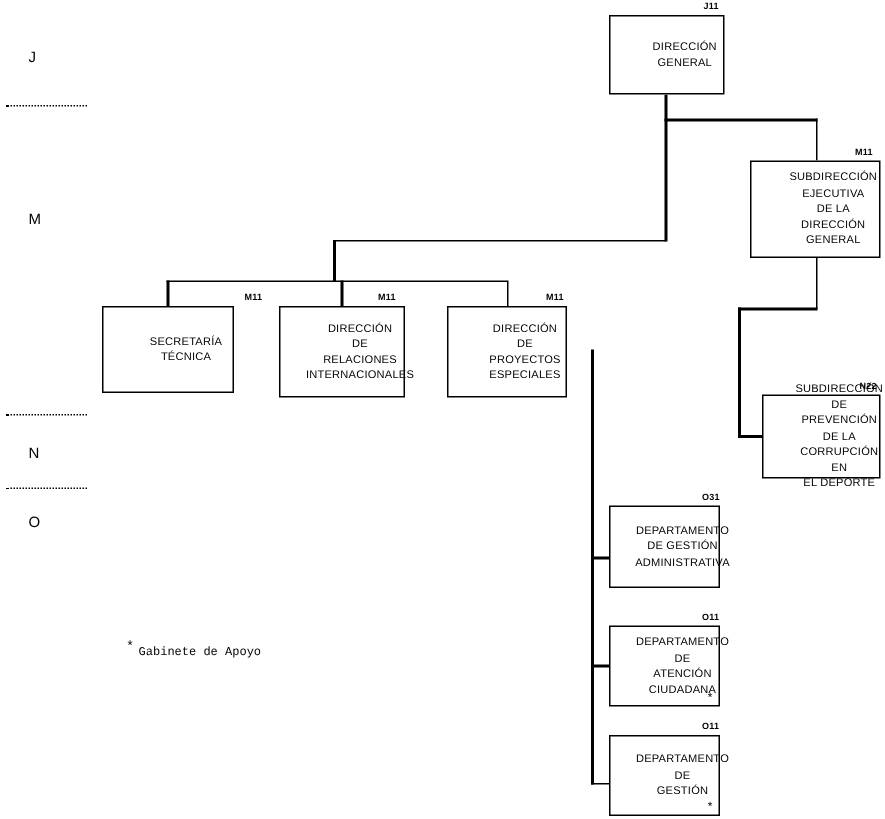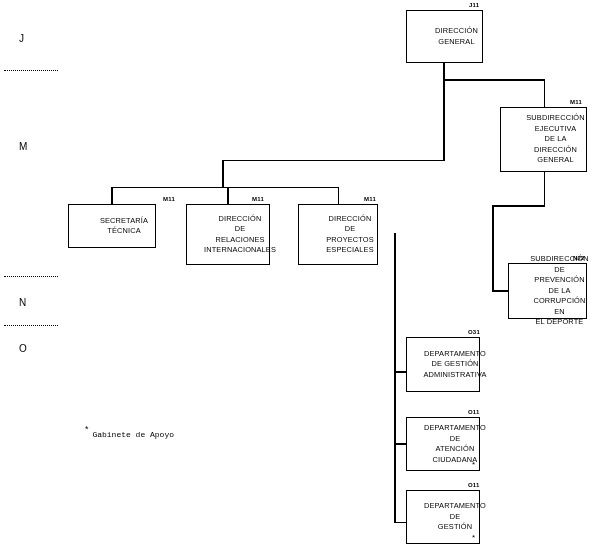--- a/index.html
+++ b/index.html
@@ -143,21 +143,21 @@
   <div class="node-code" style="left:570px; top:99px;">M11</div>
   <div class="node" style="left:500px; top:107px; width:87px; height:65px;">
     <div class="node-title">SUBDIRECCIÓN
 EJECUTIVA
 DE LA
 DIRECCIÓN
 GENERAL</div>
   </div>
 
   <div class="node-code" style="left:163px; top:196px;">M11</div>
-  <div class="node" style="left:68px; top:204px; width:88px; height:44px;">
+  <div class="node" style="left:68px; top:204px; width:88px; height:58px;">
     <div class="node-title">SECRETARÍA
 TÉCNICA</div>
   </div>
 
   <div class="node-code" style="left:252px; top:196px;">M11</div>
   <div class="node" style="left:186px; top:204px; width:84px; height:61px;">
     <div class="node-title">DIRECCIÓN
 DE
 RELACIONES
 INTERNACIONALES</div>

